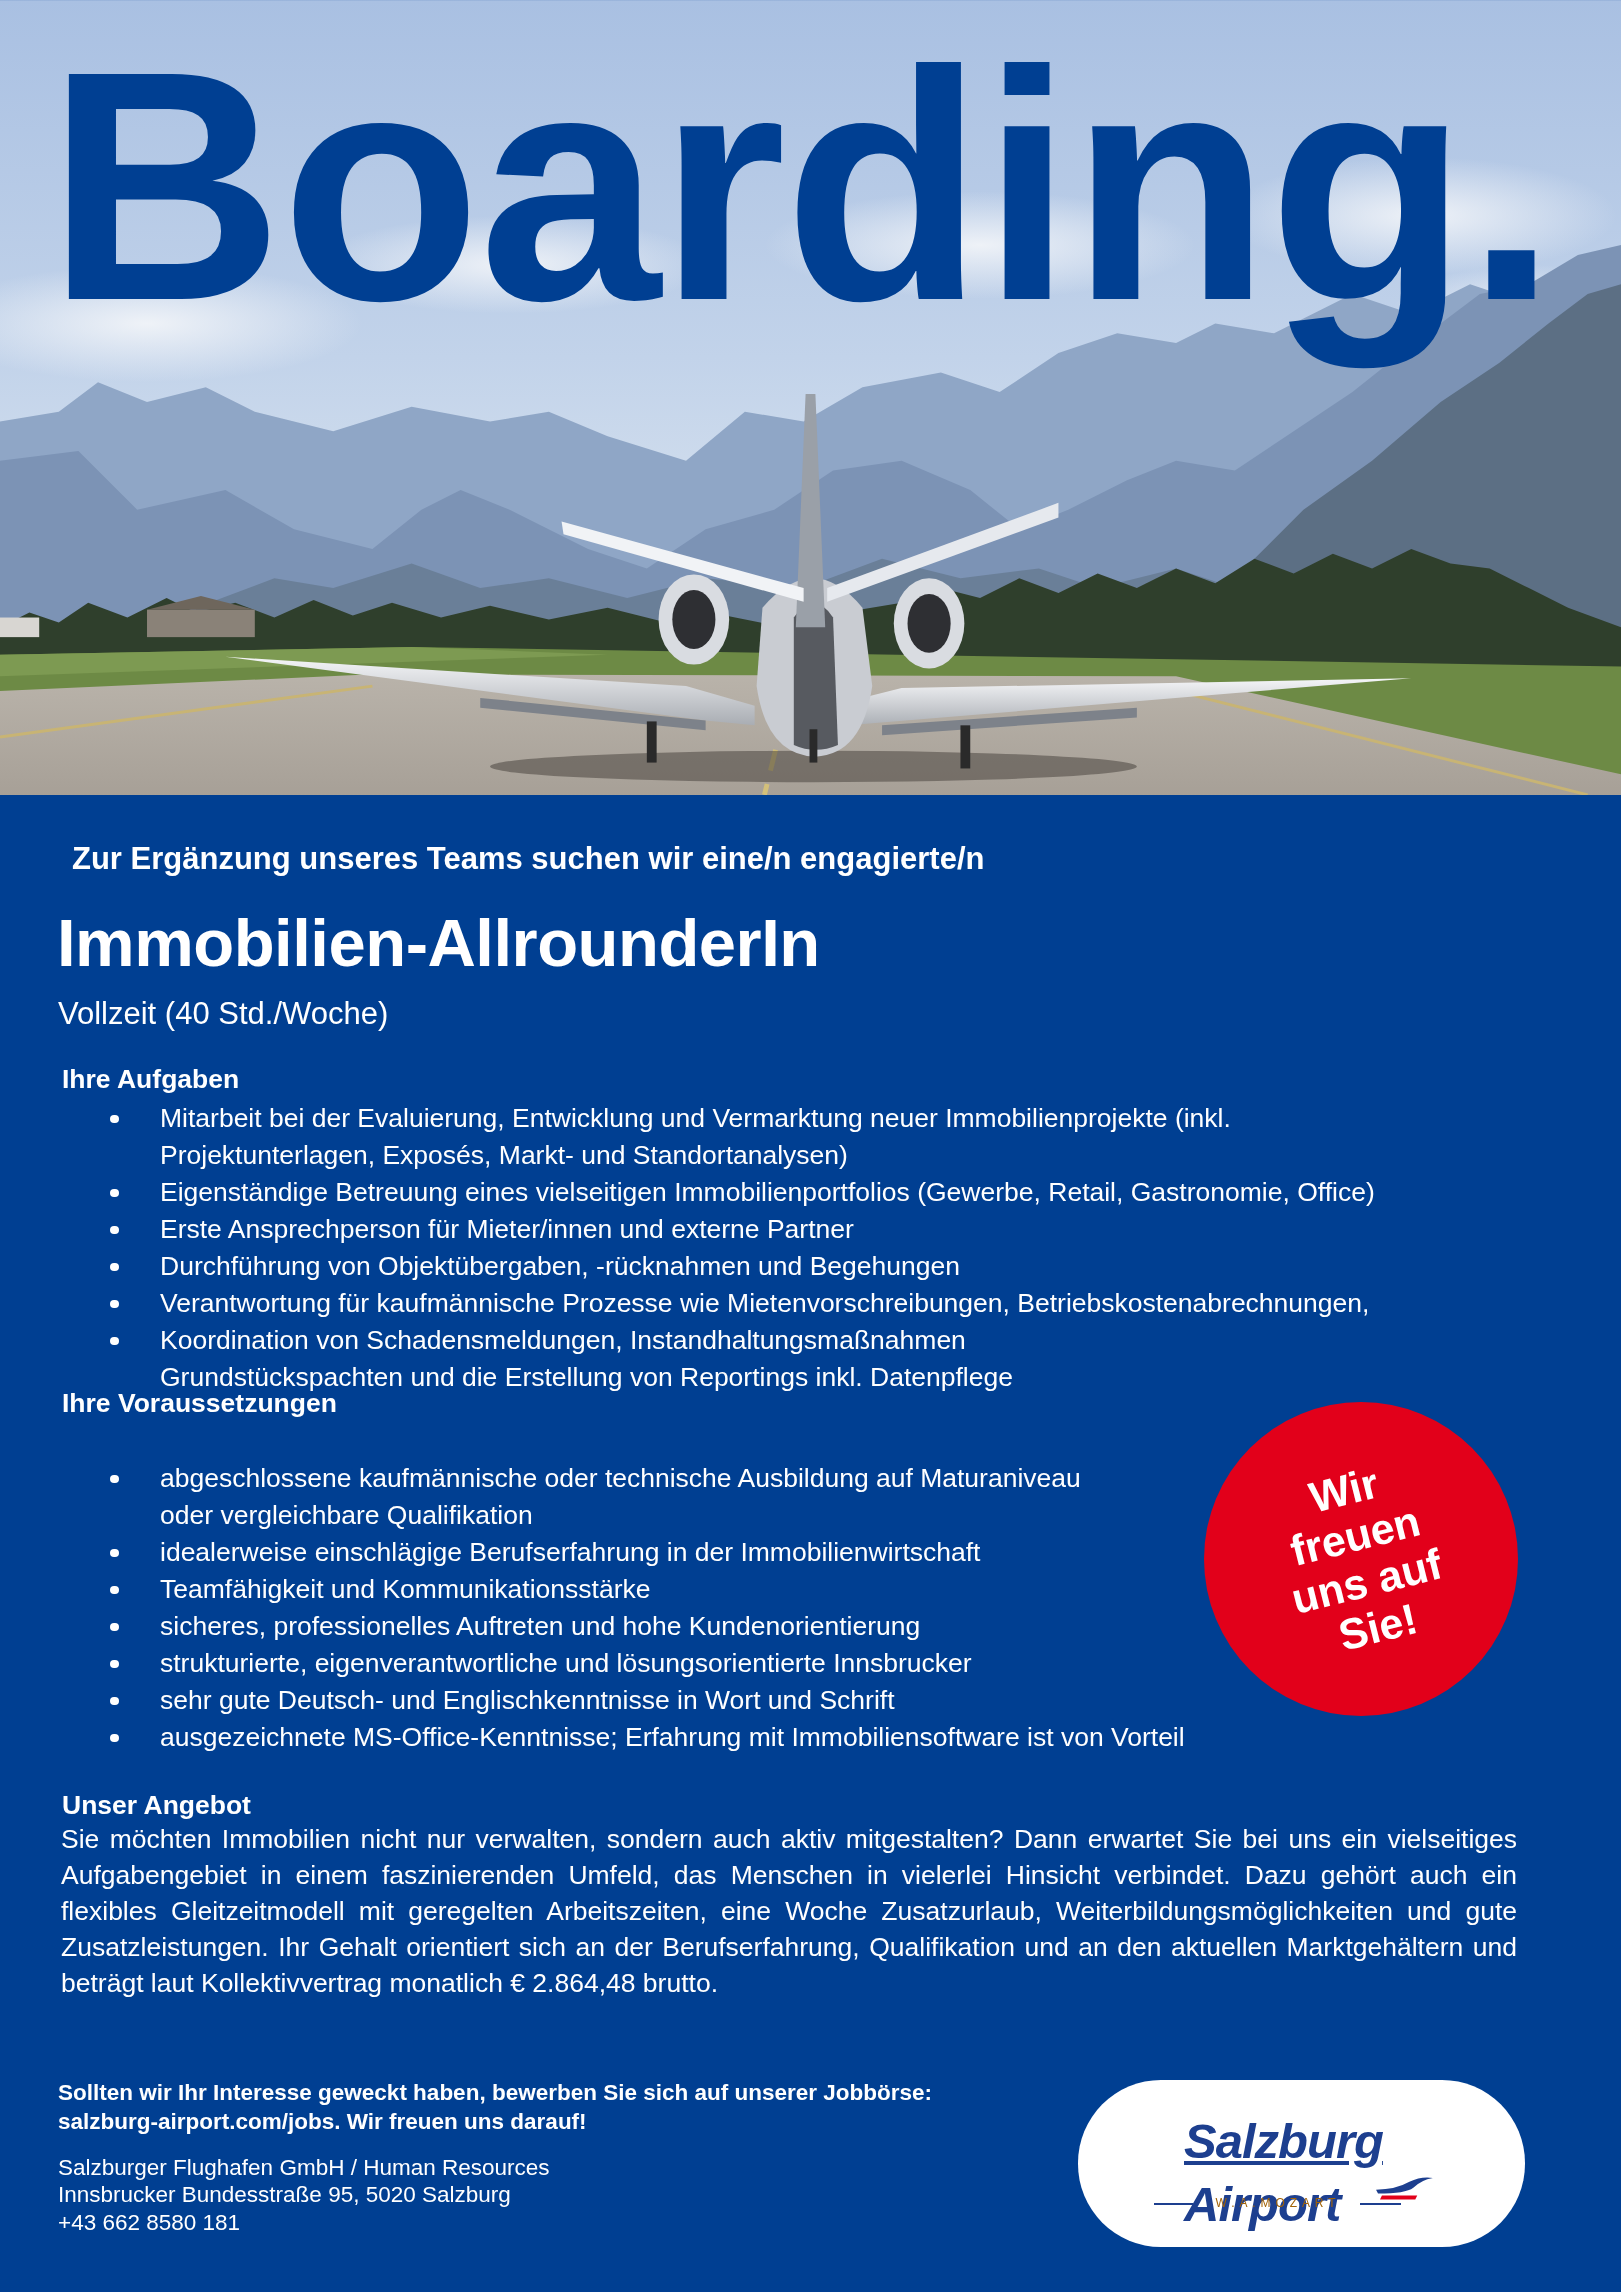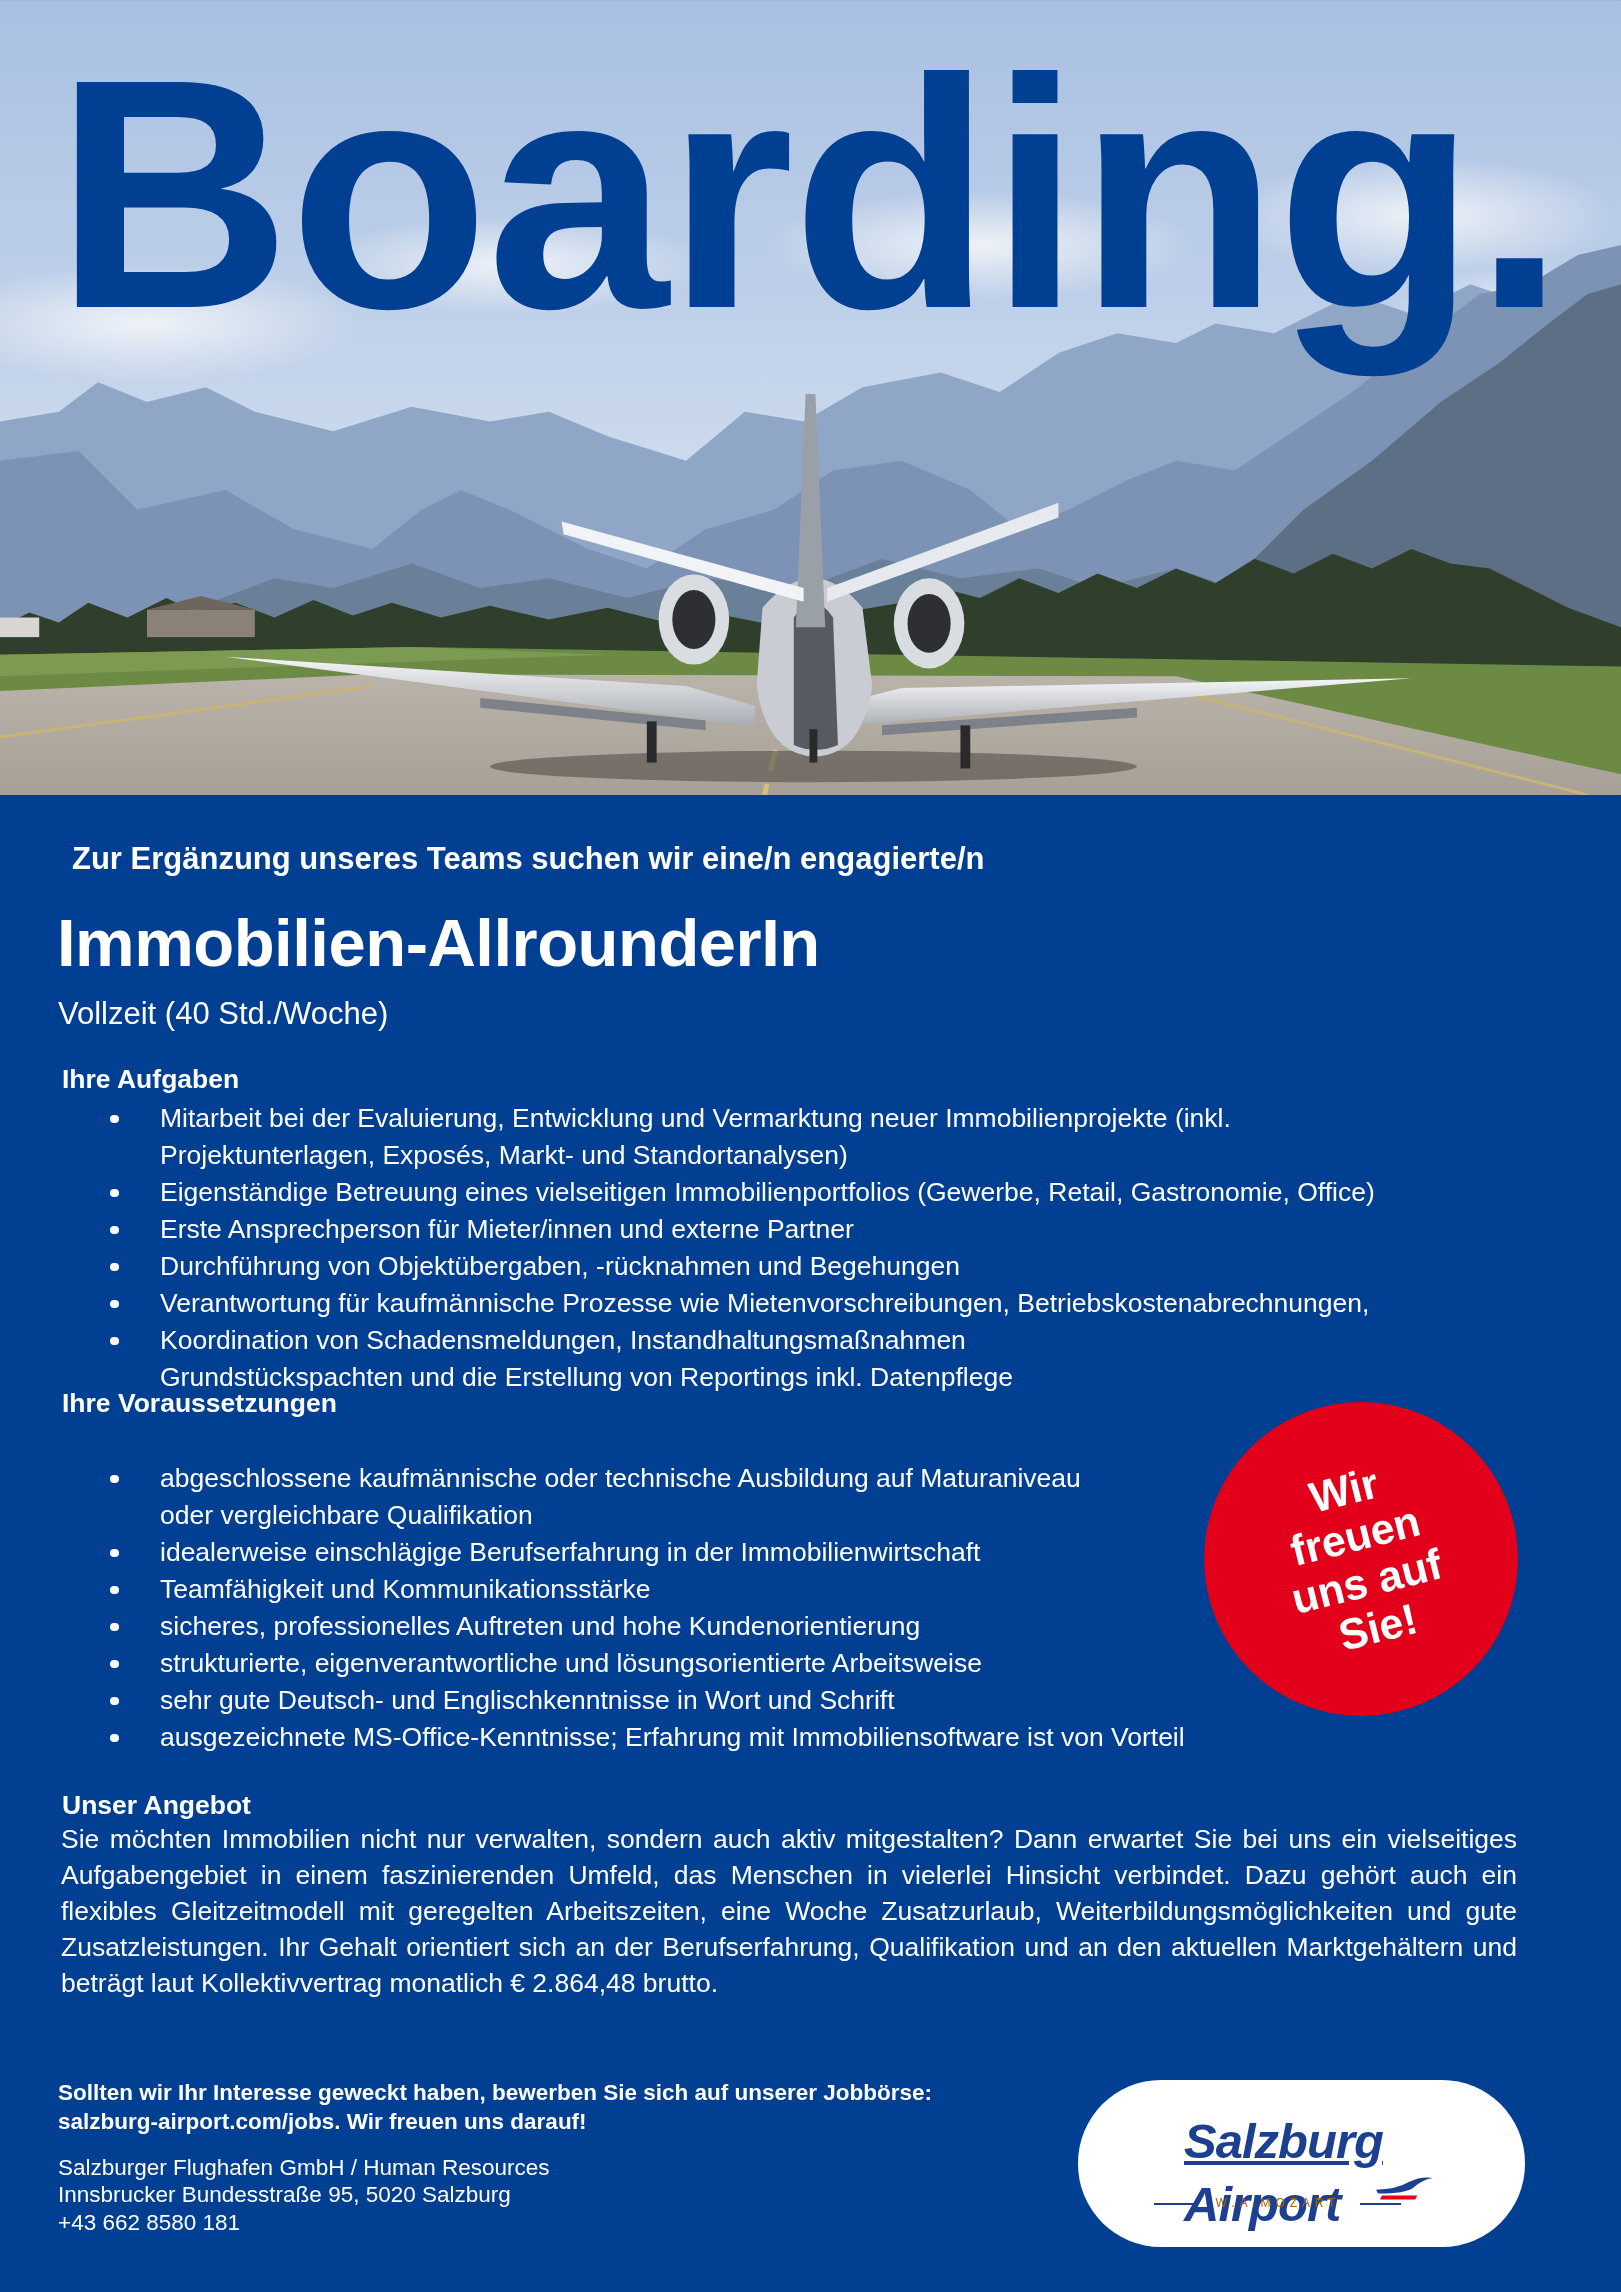--- a/index.html
+++ b/index.html
@@ -3,21 +3,21 @@
 <meta charset="utf-8">
 <style>
   html, body { margin: 0; padding: 0; }
   body {
     width: 1621px; height: 2293px; position: relative; overflow: hidden;
     background: #003f92; font-family: "Liberation Sans", sans-serif; color: #ffffff;
   }
   .hero { position: absolute; left: 0; top: 0; width: 1621px; height: 795px; overflow: hidden; }
   .hero svg.scene { position: absolute; left: 0; top: 0; }
   .hero-title {
-    position: absolute; left: 43px; top: 17.6px; margin: 12px;
+    position: absolute; left: 43px; top: 17.6px; margin: 4px;
     font-family: "Liberation Sans", sans-serif; font-weight: bold;
     font-size: 327px; line-height: 1; color: #003f92; letter-spacing: -2px;
     white-space: nowrap;
   }
   .panel { position: absolute; left: 0; top: 795px; width: 1621px; height: 1498px; background: #003f92; }
   .abs { position: absolute; white-space: nowrap; }
   .intro { left: 72px; top: 841px; font-size: 31px; font-weight: bold; }
   .job-title { left: 57px; top: 904px; font-size: 67px; font-weight: bold; letter-spacing: -0.5px; }
   .job-type { left: 58px; top: 996px; font-size: 31px; }
   .section-h { font-size: 26.5px; font-weight: bold; }
@@ -157,21 +157,21 @@
   <li><span>Grundstückspachten und die Erstellung von Reportings inkl. Datenpflege</span></li>
 </ul>
 
 <div class="abs section-h" style="left:62px; top:1388px;">Ihre Voraussetzungen</div>
 <ul class="bullets" style="left:57px; top:1460px;">
   <li><span class="dot"></span><span>abgeschlossene kaufmännische oder technische Ausbildung auf Maturaniveau</span></li>
   <li><span>oder vergleichbare Qualifikation</span></li>
   <li><span class="dot"></span><span>idealerweise einschlägige Berufserfahrung in der Immobilienwirtschaft</span></li>
   <li><span class="dot"></span><span>Teamfähigkeit und Kommunikationsstärke</span></li>
   <li><span class="dot"></span><span>sicheres, professionelles Auftreten und hohe Kundenorientierung</span></li>
-  <li><span class="dot"></span><span>strukturierte, eigenverantwortliche und lösungsorientierte Arbeitsweise</span></li>
+  <li><span class="dot"></span><span>strukturierte, eigenverantwortliche und lösungsorientierte Innsbrucker</span></li>
   <li><span class="dot"></span><span>sehr gute Deutsch- und Englischkenntnisse in Wort und Schrift</span></li>
   <li><span class="dot"></span><span>ausgezeichnete MS-Office-Kenntnisse; Erfahrung mit Immobiliensoftware ist von Vorteil</span></li>
 </ul>
 
 <div class="badge">
   <div class="badge-text">
     <span>Wir</span>
     <span>freuen</span>
     <span>uns auf</span>
     <span>Sie!</span>

